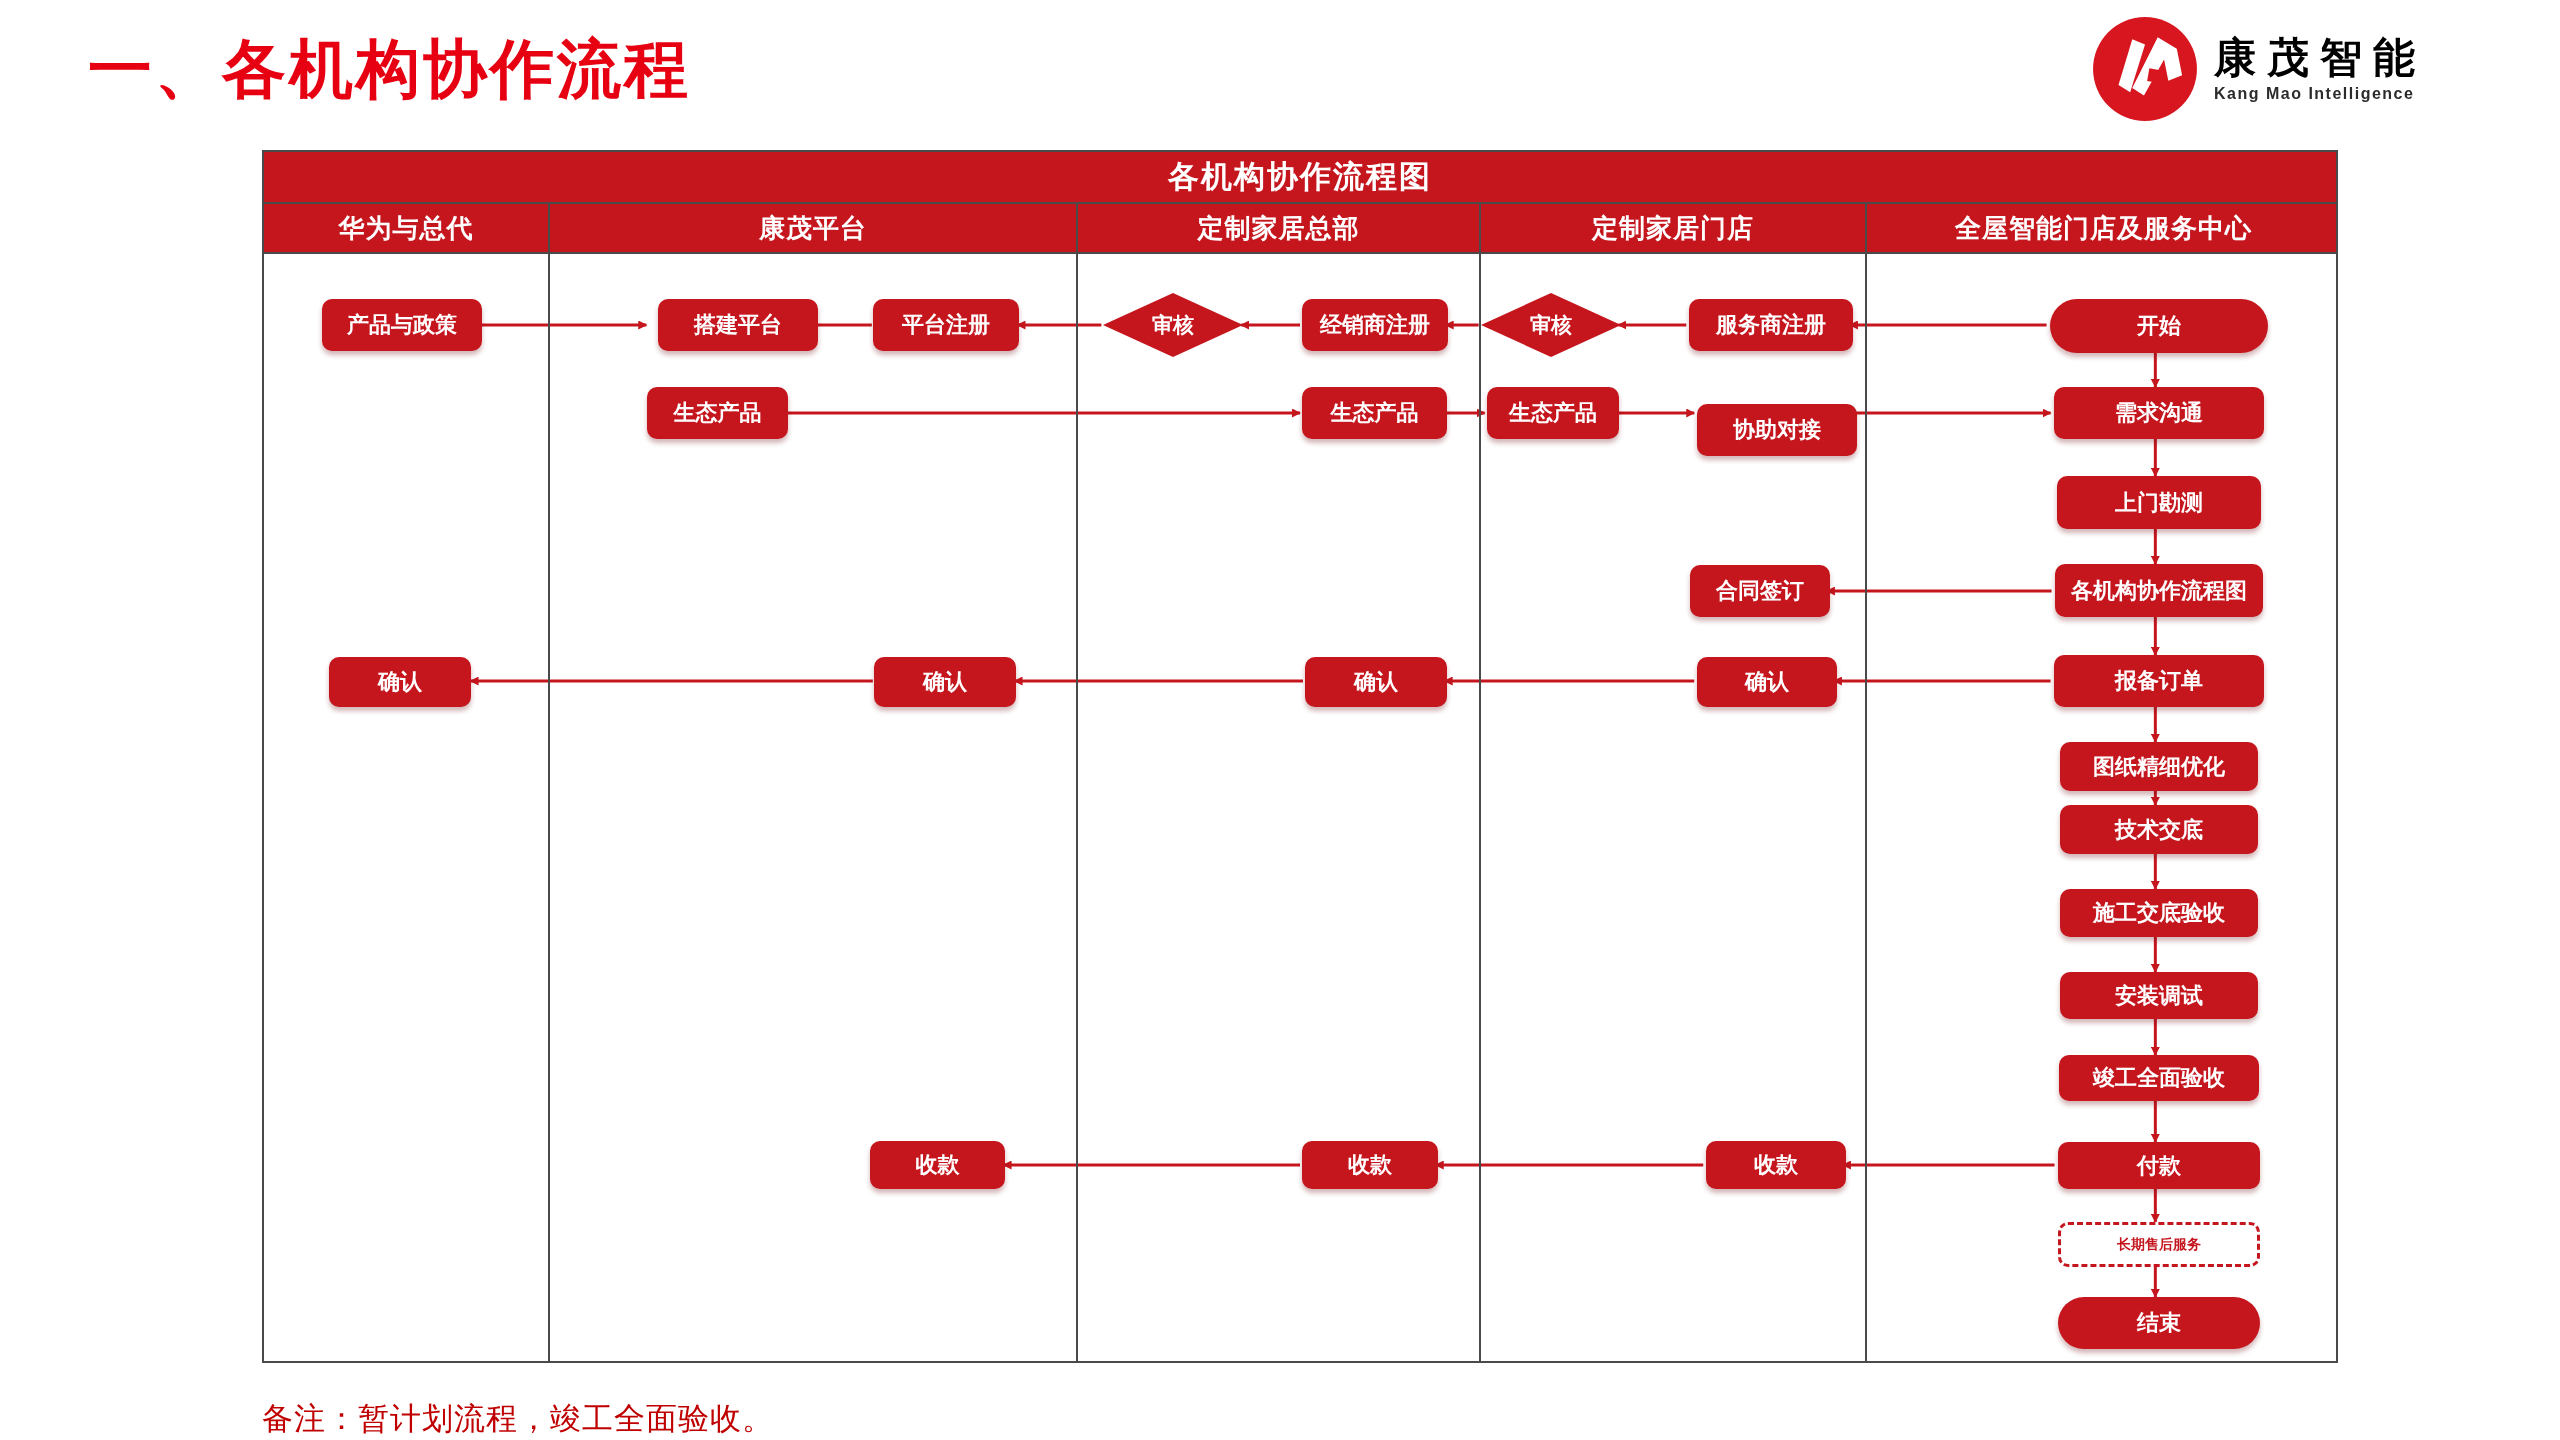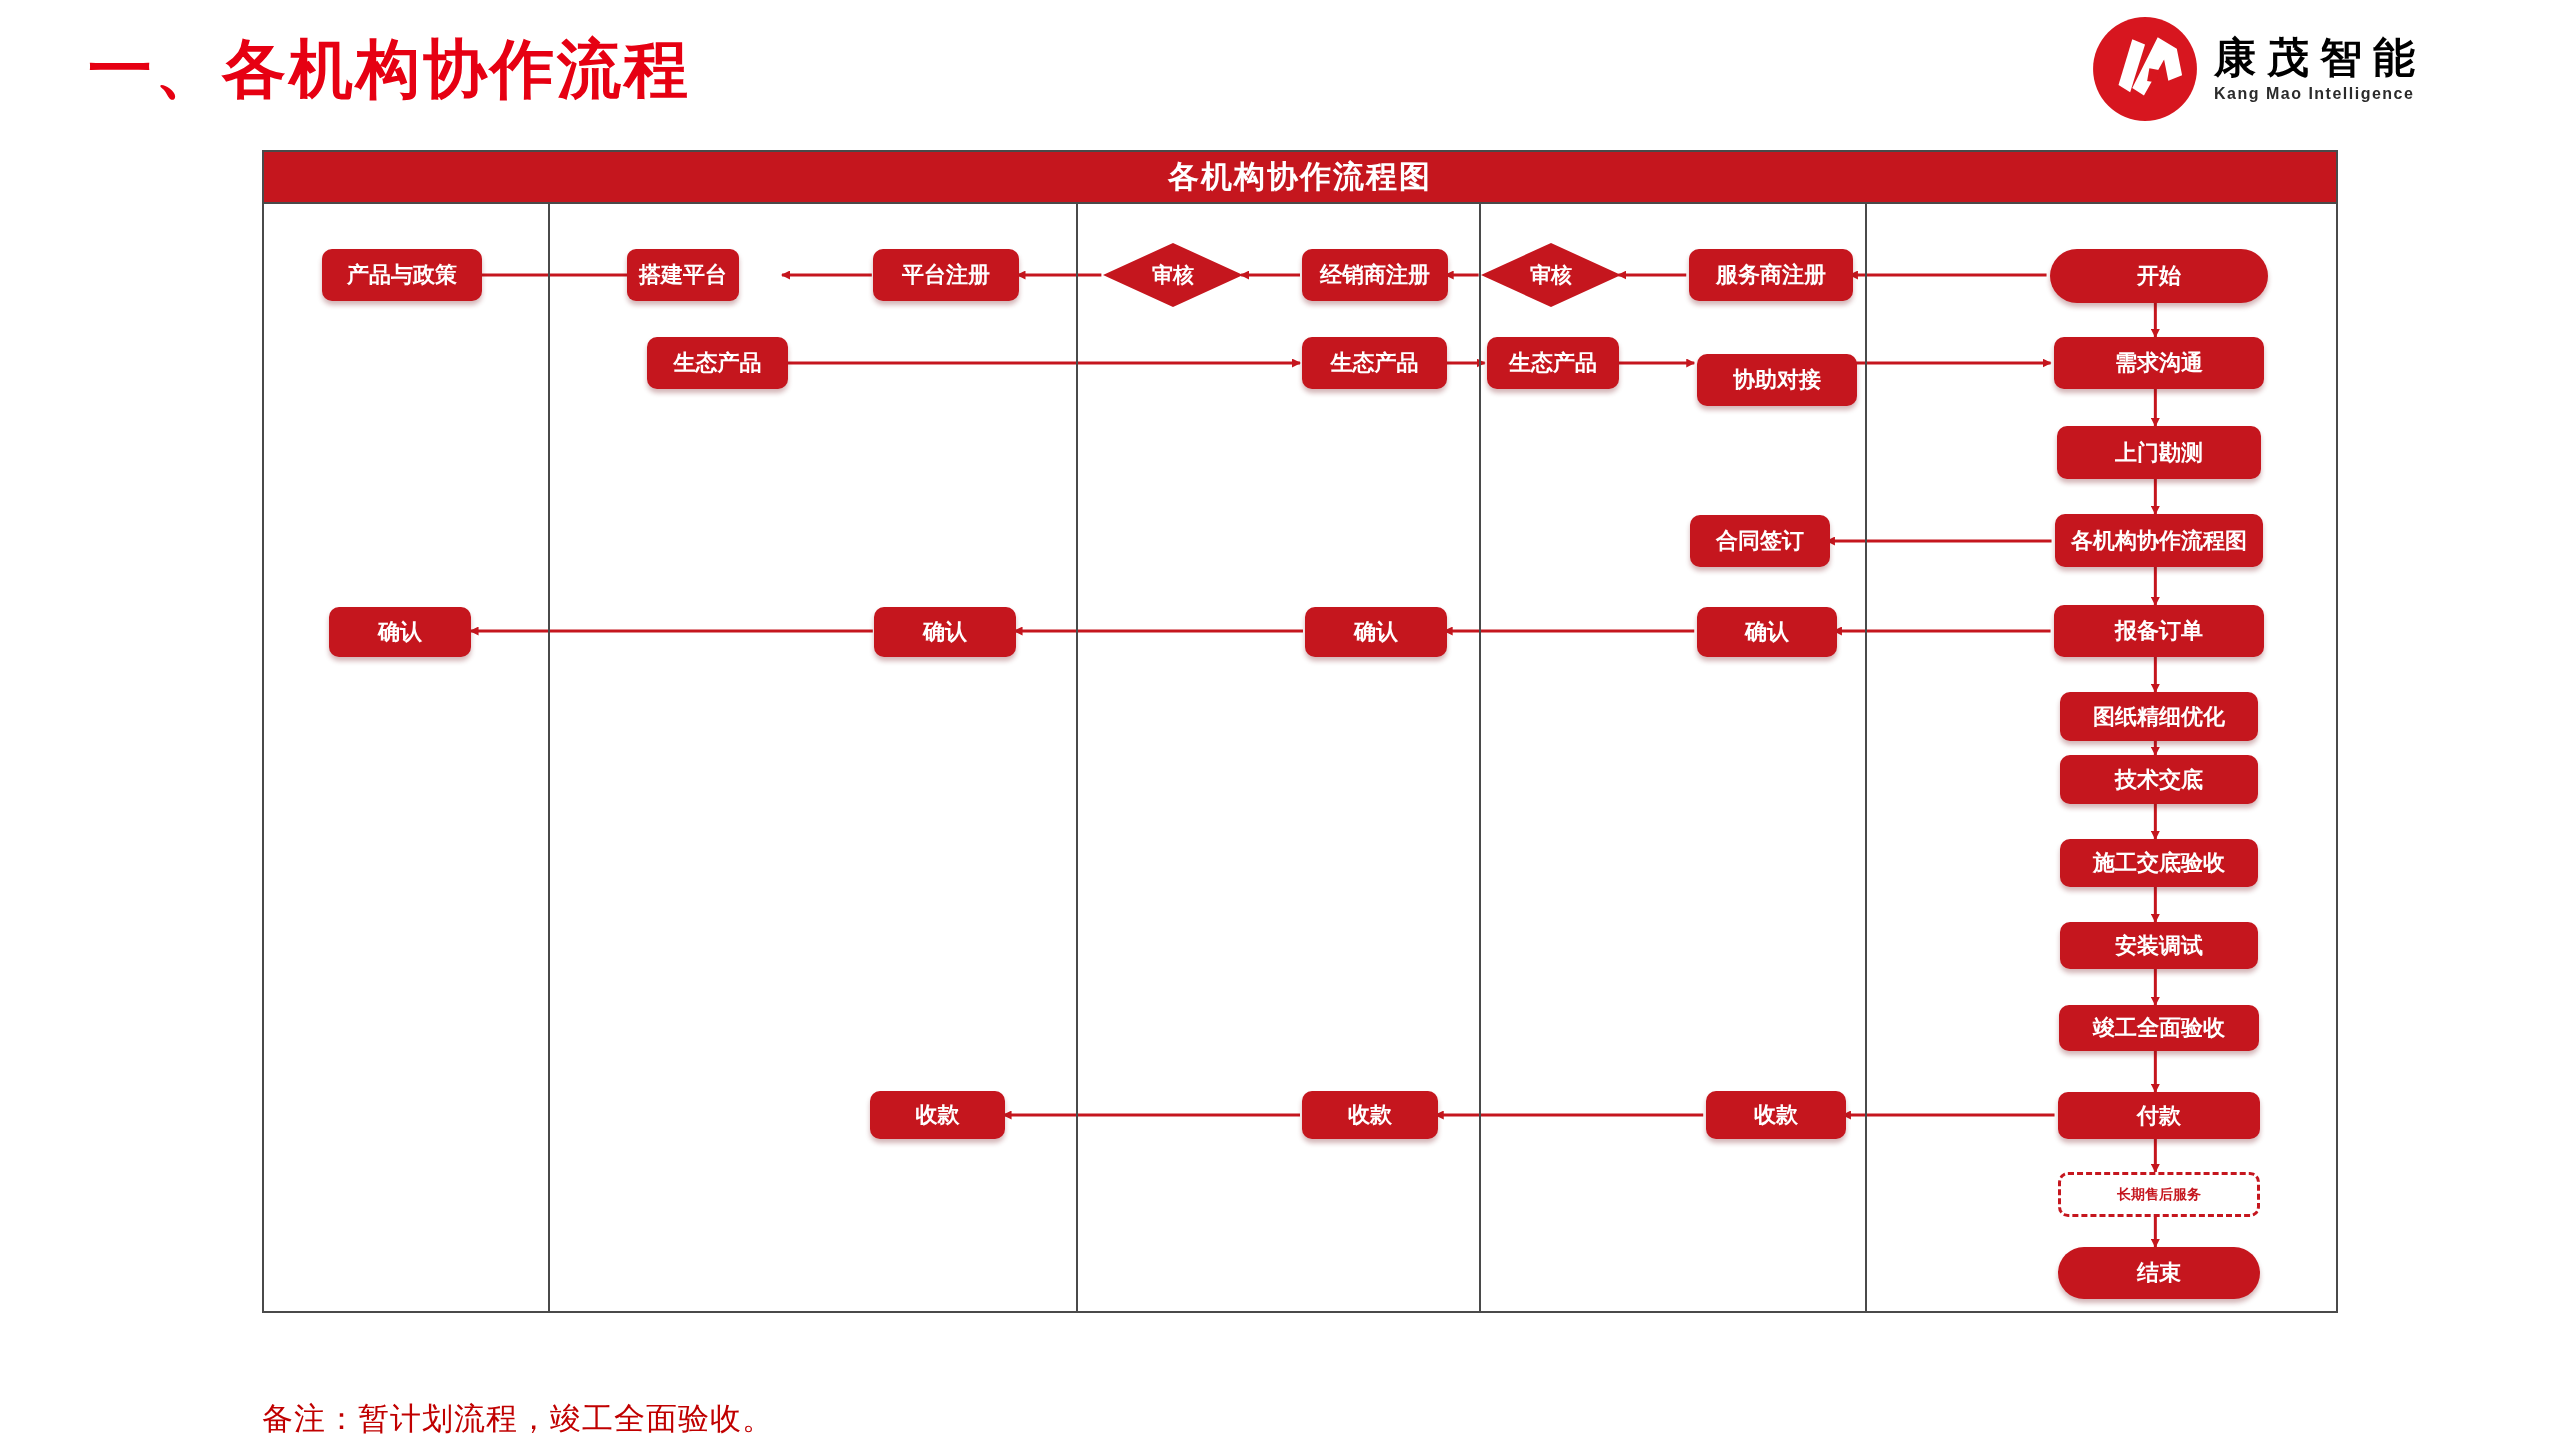--- a/index.html
+++ b/index.html
@@ -85,20 +85,27 @@
       <rect x="53" y="50" width="9" height="12" fill="#D7161F" transform="rotate(10 57 56)"></rect>
     </svg>
     <div class="logo-text">
       <div class="logo-cn">康茂智能</div>
       <div class="logo-en">Kang Mao Intelligence</div>
     </div>
   </div>
 
   <div class="table">
     <div class="table-title">各机构协作流程图</div>
+    <div class="lane-header">
+      <div class="lane-cell w1">华为与总代</div>
+      <div class="lane-cell w2">康茂平台</div>
+      <div class="lane-cell w3">定制家居总部</div>
+      <div class="lane-cell w4">定制家居门店</div>
+      <div class="lane-cell w5">全屋智能门店及服务中心</div>
+    </div>
     <div class="diagram-body">
       <svg class="edges" viewBox="0 0 2076 1107" preserveAspectRatio="none">
         <defs>
           <marker id="arrowhead" markerWidth="9" markerHeight="9" refX="8" refY="4.5" orient="auto" markerUnits="userSpaceOnUse">
             <path d="M0,0 L9,4.5 L0,9 Z"></path>
           </marker>
         </defs>
       <line x1="218" y1="71" x2="383" y2="71" class="edge" marker-end="url(#arrowhead)"></line>
           <line x1="609" y1="71" x2="519" y2="71" class="edge" marker-end="url(#arrowhead)"></line>
           <line x1="839" y1="71" x2="755" y2="71" class="edge" marker-end="url(#arrowhead)"></line>
@@ -130,21 +137,21 @@
           <line x1="1794" y1="911" x2="1582" y2="911" class="edge" marker-end="url(#arrowhead)"></line>
           <line x1="1442" y1="911" x2="1174" y2="911" class="edge" marker-end="url(#arrowhead)"></line>
           <line x1="1038" y1="911" x2="741" y2="911" class="edge" marker-end="url(#arrowhead)"></line>
         </svg>
 
     <div class="lane-sep" style="left: 284px;"></div>
         <div class="lane-sep" style="left: 812px;"></div>
         <div class="lane-sep" style="left: 1215px;"></div>
         <div class="lane-sep" style="left: 1601px;"></div>
         <div class="node rect" style="left: 58px; top: 45px; width: 160px; height: 52px;">产品与政策</div>
-        <div class="node rect" style="left: 363px; top: 45px; width: 112px; height: 52px; border-radius: 9px;">搭建平台</div>
+        <div class="node rect" style="left: 394px; top: 45px; width: 160px; height: 52px;">搭建平台</div>
         <div class="node rect" style="left: 609px; top: 45px; width: 146px; height: 52px; text-align: right;">平台注册</div>
         <div class="node diamond" style="left: 839px; top: 39px; width: 140px; height: 64px;">审核</div>
         <div class="node rect" style="left: 1038px; top: 45px; width: 146px; height: 52px;">经销商注册</div>
         <div class="node diamond" style="left: 1217px; top: 39px; width: 140px; height: 64px;">审核</div>
         <div class="node rect" style="left: 1425px; top: 45px; width: 164px; height: 52px;">服务商注册</div>
         <div class="node stadium" style="left: 1786px; top: 45px; width: 218px; height: 54px;">开始</div>
         <div class="node rect" style="left: 383px; top: 133px; width: 141px; height: 52px;">生态产品</div>
         <div class="node rect" style="left: 1038px; top: 133px; width: 145px; height: 52px;">生态产品</div>
         <div class="node rect" style="left: 1223px; top: 133px; width: 132px; height: 52px;">生态产品</div>
         <div class="node rect" style="left: 1433px; top: 150px; width: 160px; height: 52px;">协助对接</div>

